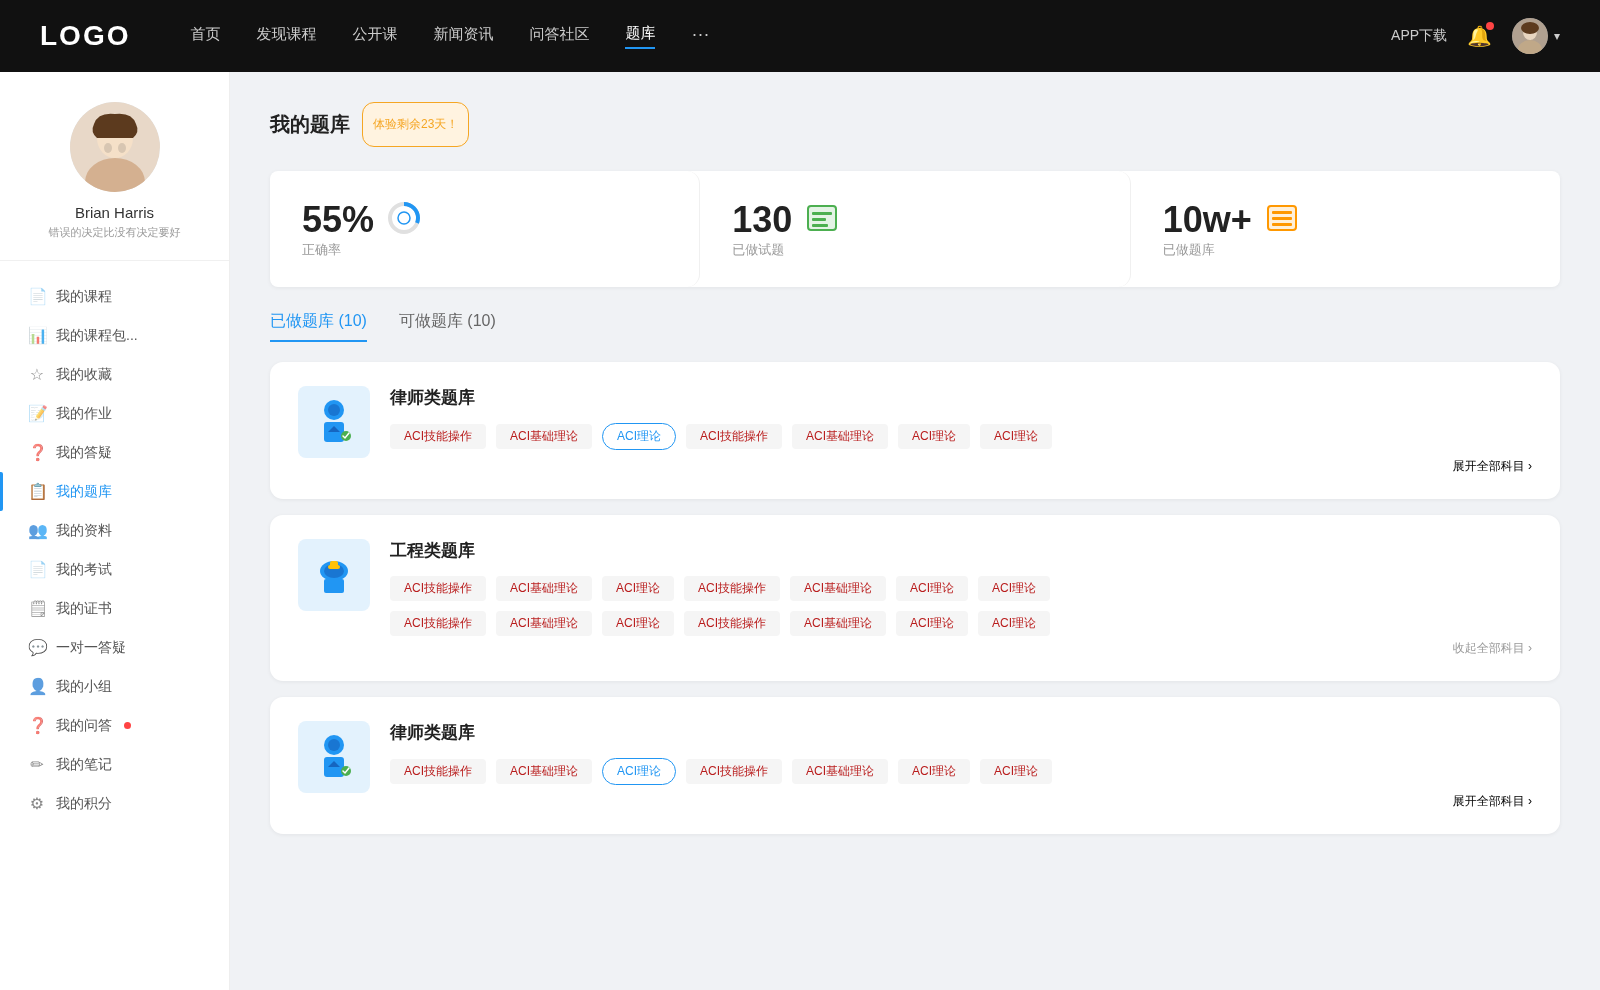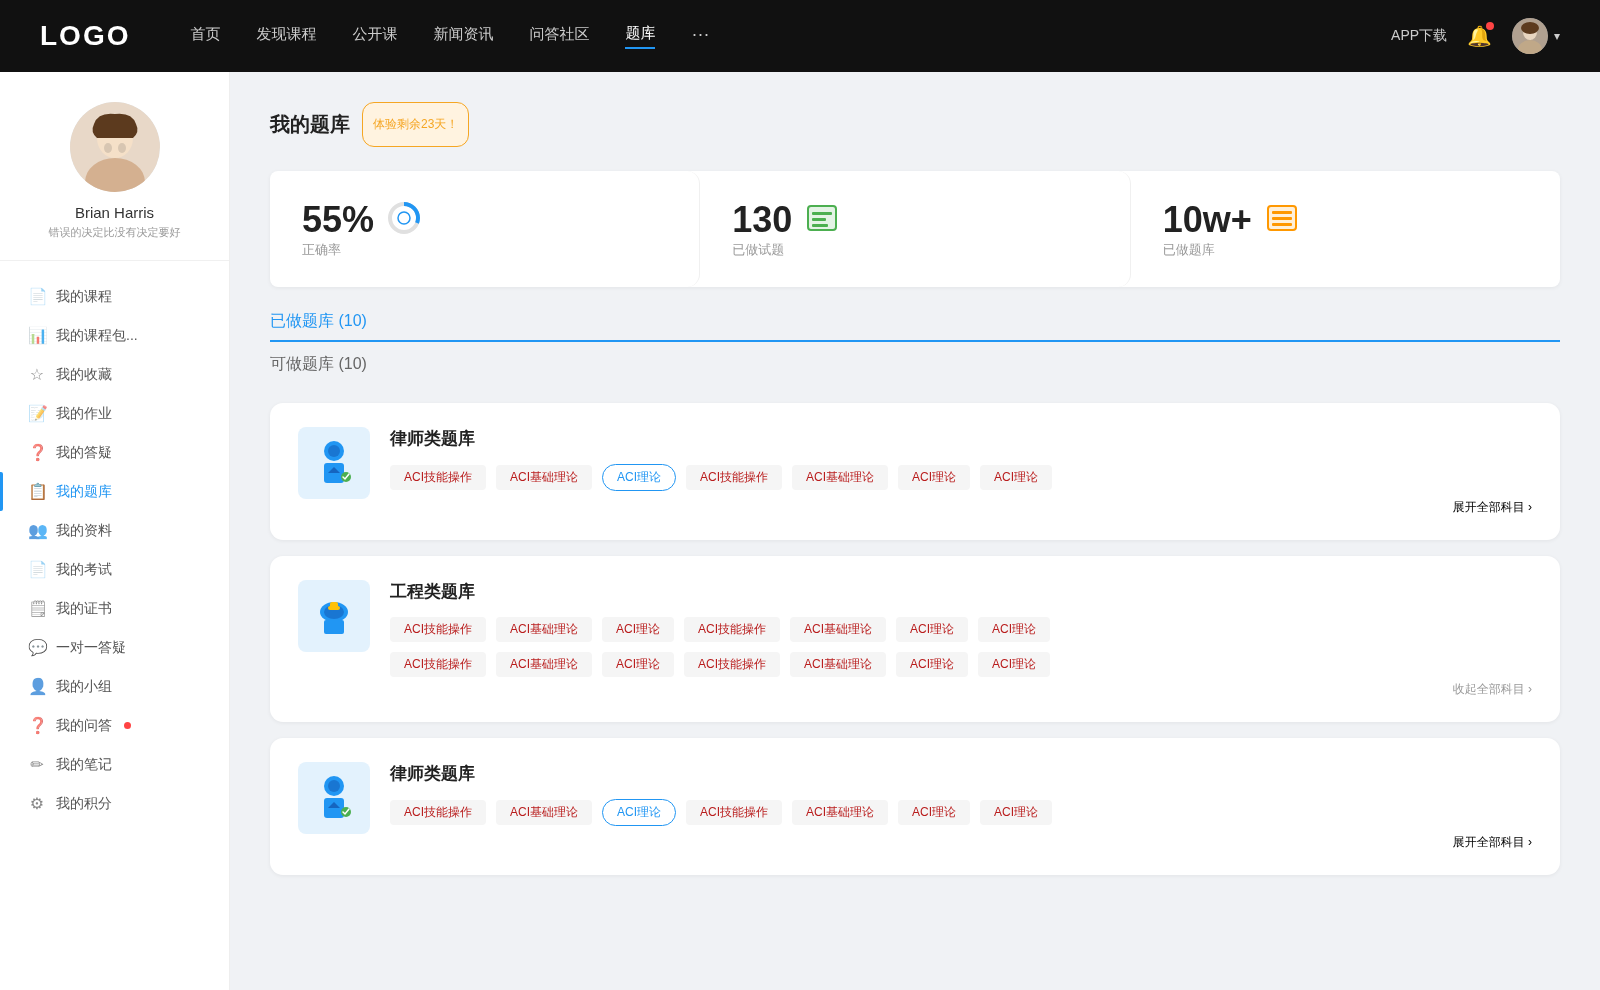--- a/index.html
+++ b/index.html
@@ -226,23 +226,22 @@
       color: #222;
     }
     .stat-label {
       font-size: 13px;
       color: #999;
     }
 
     
     .tabs-row {
       display: flex;
-      gap: 12px;
+      gap: 32px;
       margin-bottom: 20px;
-      flex-direction: column;
     }
     .tab-item {
       font-size: 16px;
       color: #666;
       cursor: pointer;
       padding-bottom: 8px;
     }
     .tab-item.active {
       color: #2196f3;
       font-weight: 500;

